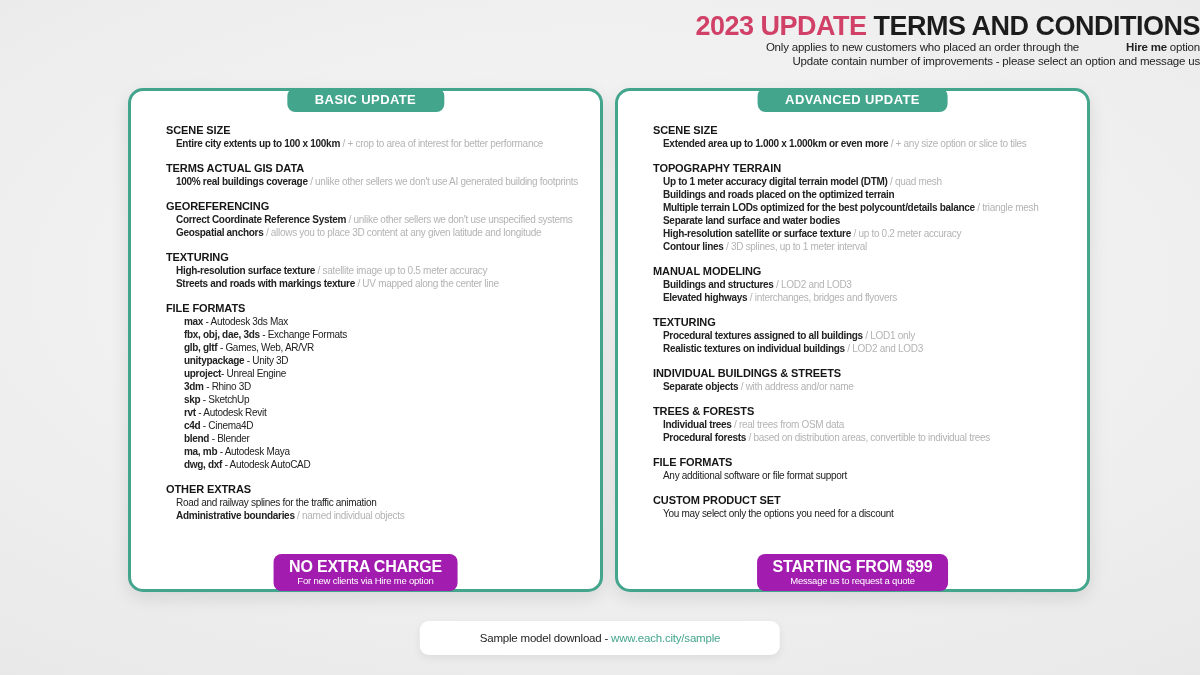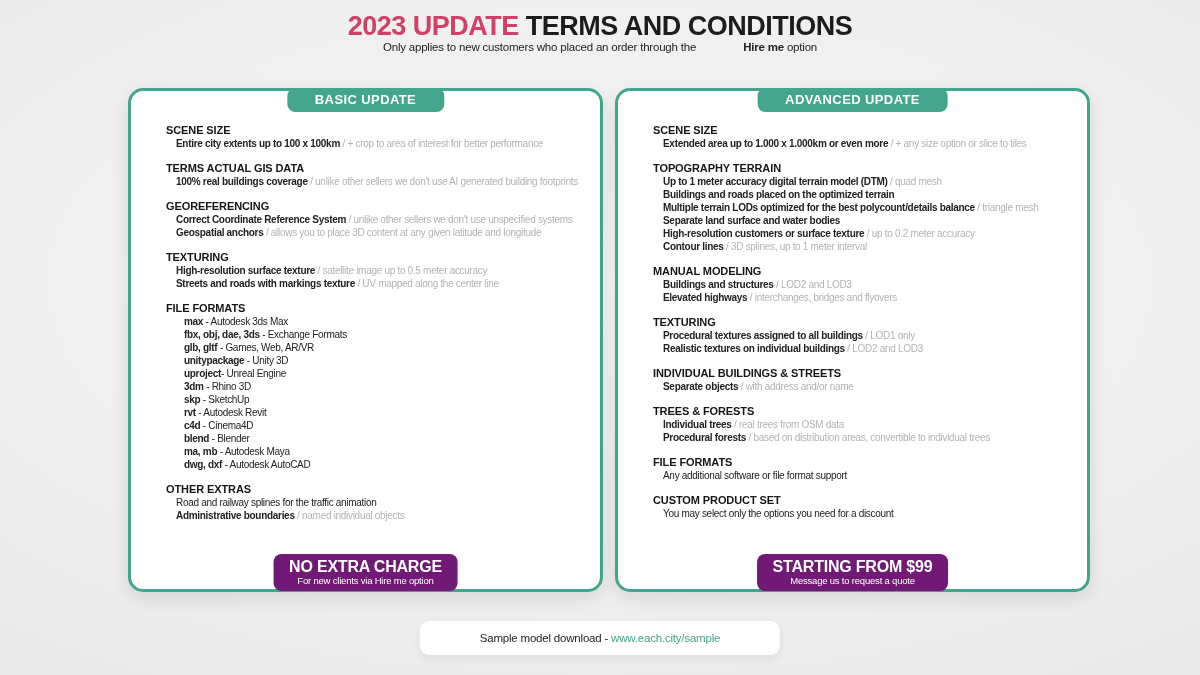--- a/index.html
+++ b/index.html
@@ -6,21 +6,21 @@
   html, body { width: 1200px; height: 675px; }
   body {
     font-family: "Liberation Sans", sans-serif;
     background: radial-gradient(ellipse 90% 80% at 50% 42%, #f7f7f7 0%, #efefef 55%, #e7e7e7 100%);
     position: relative;
     overflow: hidden;
     color: #1d1d1d;
   }
 
   
-  .header { position: absolute; top: 11px; left: 0; width: 100%; text-align: center; }
+  .header { position: absolute; top: 11px; left: 0; width: 100%; text-align: right; }
   .title { font-size: 27px; font-weight: bold; letter-spacing: -0.5px; color: #1c1c1c; line-height: 30px; }
   .title .accent { color: #d04067; }
   .subtitle { font-size: 11.5px; color: #232323; line-height: 13.5px; letter-spacing: -0.2px; }
   .subtitle b { font-weight: bold; margin-left: 44px; }
 
   
   .panel {
     position: absolute; top: 88px; width: 475px; height: 504px;
     background: #ffffff;
     border: 3px solid #44a58d;
@@ -49,21 +49,21 @@
     padding-left: 10px; white-space: nowrap; color: #222222;
   }
   .item-main { font-weight: bold; }
   .item-main.plain { font-weight: normal; }
   .item-note { color: #b3b3b3; font-weight: normal; }
   .fmt-prefix { font-weight: bold; padding-left: 8px; }
   .fmt-rest { font-weight: normal; color: #222222; }
 
   .footer-badge {
     position: absolute; bottom: -2px; left: 50%; transform: translateX(-50%);
-    background: #701a75; color: #ffffff; text-align: center;
+    background: #a21caf; color: #ffffff; text-align: center;
     border-radius: 8px; padding: 4px 16px 5px 16px; white-space: nowrap;
   }
   .footer-badge .fb-title { font-size: 16px; font-weight: bold; line-height: 17px; letter-spacing: -0.2px; }
   .footer-badge .fb-sub { font-size: 9.5px; line-height: 11px; letter-spacing: -0.2px; }
 
   
   .sample-pill {
     position: absolute; top: 621px; left: 50%; transform: translateX(-50%);
     background: #ffffff; border-radius: 9px;
     box-shadow: 0 3px 9px rgba(0,0,0,0.07);
@@ -71,20 +71,21 @@
     white-space: nowrap; color: #1e1e1e;
   }
   .sample-pill a { color: #44a58d; text-decoration: none; cursor: pointer; }
 </style>
 </head>
 <body>
 
 <div class="header">
   <div class="title"><span class="accent">2023 UPDATE</span><span> TERMS AND CONDITIONS</span></div>
   <div class="subtitle"><span>Only applies to new customers who placed an order through the </span><b>Hire me</b><span> option</span></div>
+  <div class="subtitle">Update contain number of improvements - please select an option and message us</div>
 </div>
 
 <div class="panel left">
   <div class="panel-badge">BASIC UPDATE</div>
   <div>
       <div class="section">
         <div class="section-heading">SCENE SIZE</div>
         <div class="item-line"><span class="item-main">Entire city extents up to 100 x 100km</span><span class="item-note"> / + crop to area of interest for better performance</span></div>
       </div>
       <div class="section">
@@ -134,21 +135,21 @@
       <div class="section">
         <div class="section-heading">SCENE SIZE</div>
         <div class="item-line"><span class="item-main">Extended area up to 1.000 x 1.000km or even more</span><span class="item-note"> / + any size option or slice to tiles</span></div>
       </div>
       <div class="section">
         <div class="section-heading">TOPOGRAPHY TERRAIN</div>
         <div class="item-line"><span class="item-main">Up to 1 meter accuracy digital terrain model (DTM)</span><span class="item-note"> / quad mesh</span></div>
         <div class="item-line"><span class="item-main">Buildings and roads placed on the optimized terrain</span></div>
         <div class="item-line"><span class="item-main">Multiple terrain LODs optimized for the best polycount/details balance</span><span class="item-note"> / triangle mesh</span></div>
         <div class="item-line"><span class="item-main">Separate land surface and water bodies</span></div>
-        <div class="item-line"><span class="item-main">High-resolution customers or surface texture</span><span class="item-note"> / up to 0.2 meter accuracy</span></div>
+        <div class="item-line"><span class="item-main">High-resolution satellite or surface texture</span><span class="item-note"> / up to 0.2 meter accuracy</span></div>
         <div class="item-line"><span class="item-main">Contour lines</span><span class="item-note"> / 3D splines, up to 1 meter interval</span></div>
       </div>
       <div class="section">
         <div class="section-heading">MANUAL MODELING</div>
         <div class="item-line"><span class="item-main">Buildings and structures</span><span class="item-note"> / LOD2 and LOD3</span></div>
         <div class="item-line"><span class="item-main">Elevated highways</span><span class="item-note"> / interchanges, bridges and flyovers</span></div>
       </div>
       <div class="section">
         <div class="section-heading">TEXTURING</div>
         <div class="item-line"><span class="item-main">Procedural textures assigned to all buildings</span><span class="item-note"> / LOD1 only</span></div>

